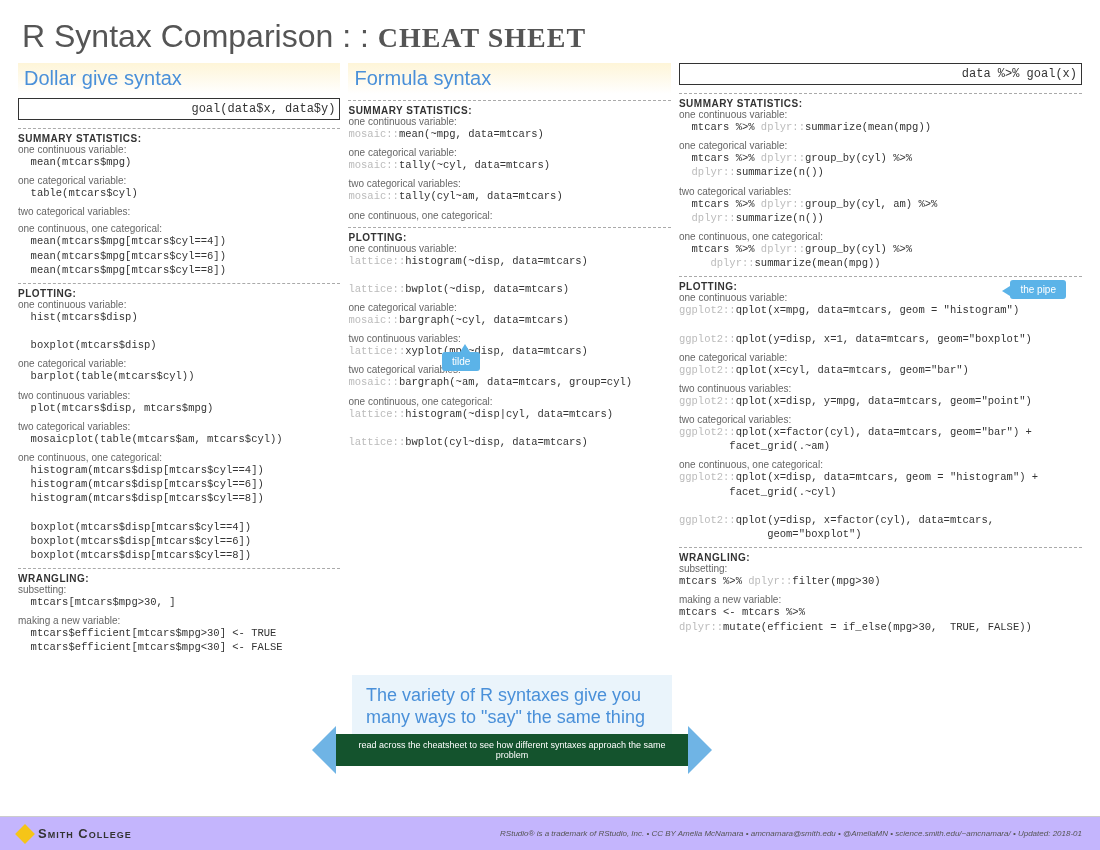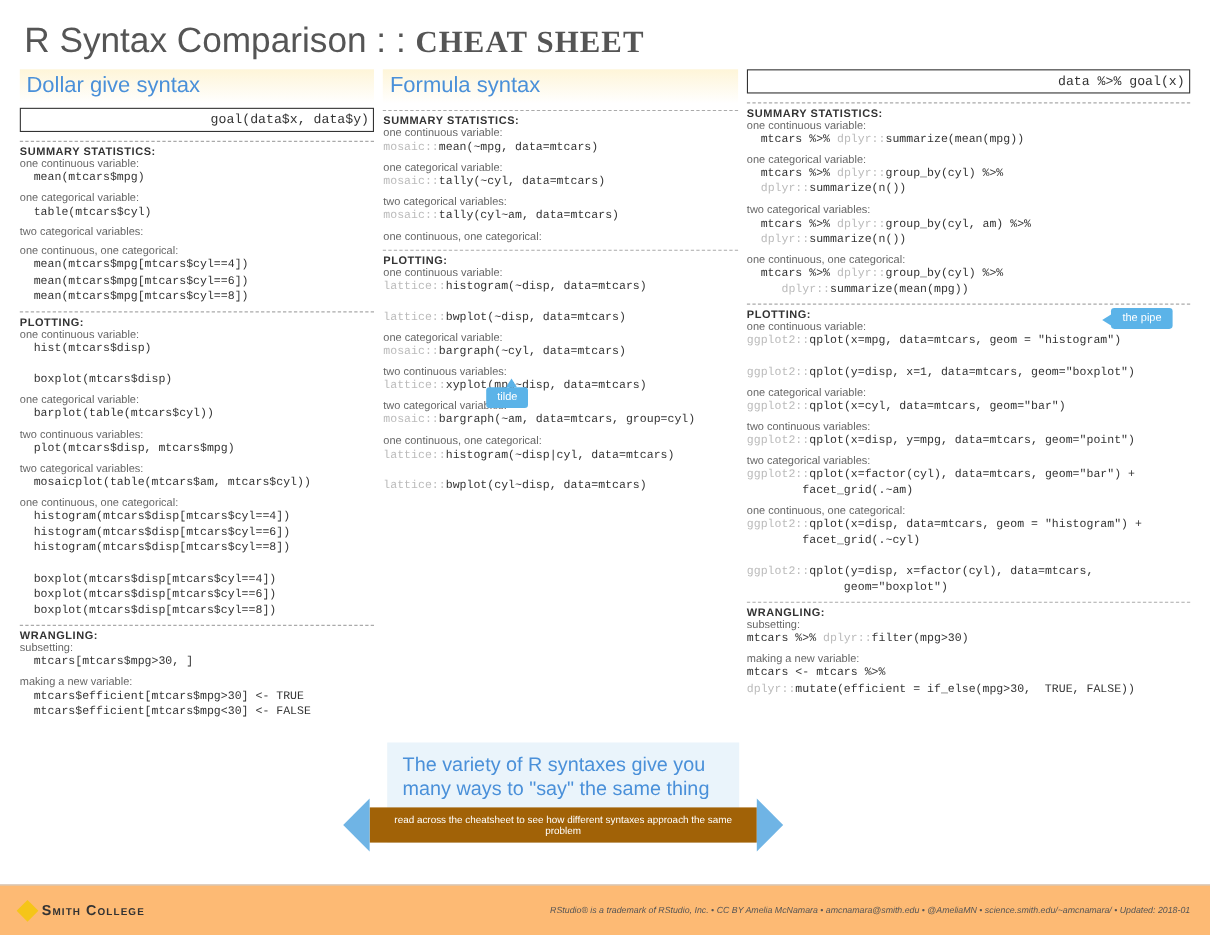--- a/index.html
+++ b/index.html
@@ -19,25 +19,25 @@
 .code { font-family: "Courier New", monospace; font-size: 10.5px; white-space: pre; line-height: 1.35; }
 .code .pkg { color: #bbb; }
 .pipe-badge, .tilde-badge { position: absolute; background: #5bb3e8; color: #fff; font-size: 10px; padding: 4px 10px; border-radius: 3px; }
 .pipe-badge::before, .tilde-badge::before { content: ""; position: absolute; width: 0; height: 0; }
 .pipe-badge { top: 244px; right: 34px; margin-top: 36px; }
 .pipe-badge::before { left: -8px; top: 6px; border-top: 5px solid transparent; border-bottom: 5px solid transparent; border-right: 8px solid #5bb3e8; }
 .tilde-badge { top: 352px; left: 442px; }
 .tilde-badge::before { top: -8px; left: 18px; border-left: 5px solid transparent; border-right: 5px solid transparent; border-bottom: 8px solid #5bb3e8; }
 .callout-box { position: absolute; left: 352px; top: 660px; width: 320px; background: #eaf4fb; padding: 10px 14px 6px; margin-top: 15px; }
 .callout-title { color: #4a90d9; font-size: 18px; font-weight: 400; line-height: 1.2; margin-bottom: 6px; }
-.arrow-bar { position: relative; background: #a16207; color: #fff; font-size: 9px; text-align: center; padding: 6px 18px; margin: 0 -30px -6px; }
+.arrow-bar { position: relative; background: #14532d; color: #fff; font-size: 9px; text-align: center; padding: 6px 18px; margin: 0 -30px -6px; }
 .arrow-bar::before, .arrow-bar::after { content: ""; position: absolute; top: -8px; width: 0; height: 0; border-top: 24px solid transparent; border-bottom: 24px solid transparent; }
 .arrow-bar::before { left: -24px; border-right: 24px solid #6fb4e5; }
 .arrow-bar::after { right: -24px; border-left: 24px solid #6fb4e5; }
-.footer { position: absolute; bottom: 0; left: 0; right: 0; height: 46px; background: #fdba74; border-top: 1px solid #ccc; display: flex; align-items: center; padding: 16px 18px; font-size: 8px; color: #555; }
+.footer { position: absolute; bottom: 0; left: 0; right: 0; height: 34px; background: #c4b5fd; border-top: 1px solid #ccc; display: flex; align-items: center; padding: 16px 18px; font-size: 8px; color: #555; }
 .footer .logo { display: flex; align-items: center; gap: 6px; font-variant: small-caps; font-size: 13px; font-weight: 700; color: #333; letter-spacing: 1px; }
 .footer .logo-icon { width: 14px; height: 14px; background: #f5c518; transform: rotate(45deg); position: relative; }
 .footer .credits { margin-left: auto; text-align: left; font-style: italic; }
 </style>
 </head>
 <body>
 
 <h1 class="page-title">
   <span>R Syntax Comparison : : </span><span class="bold">CHEAT SHEET</span>
 </h1>

